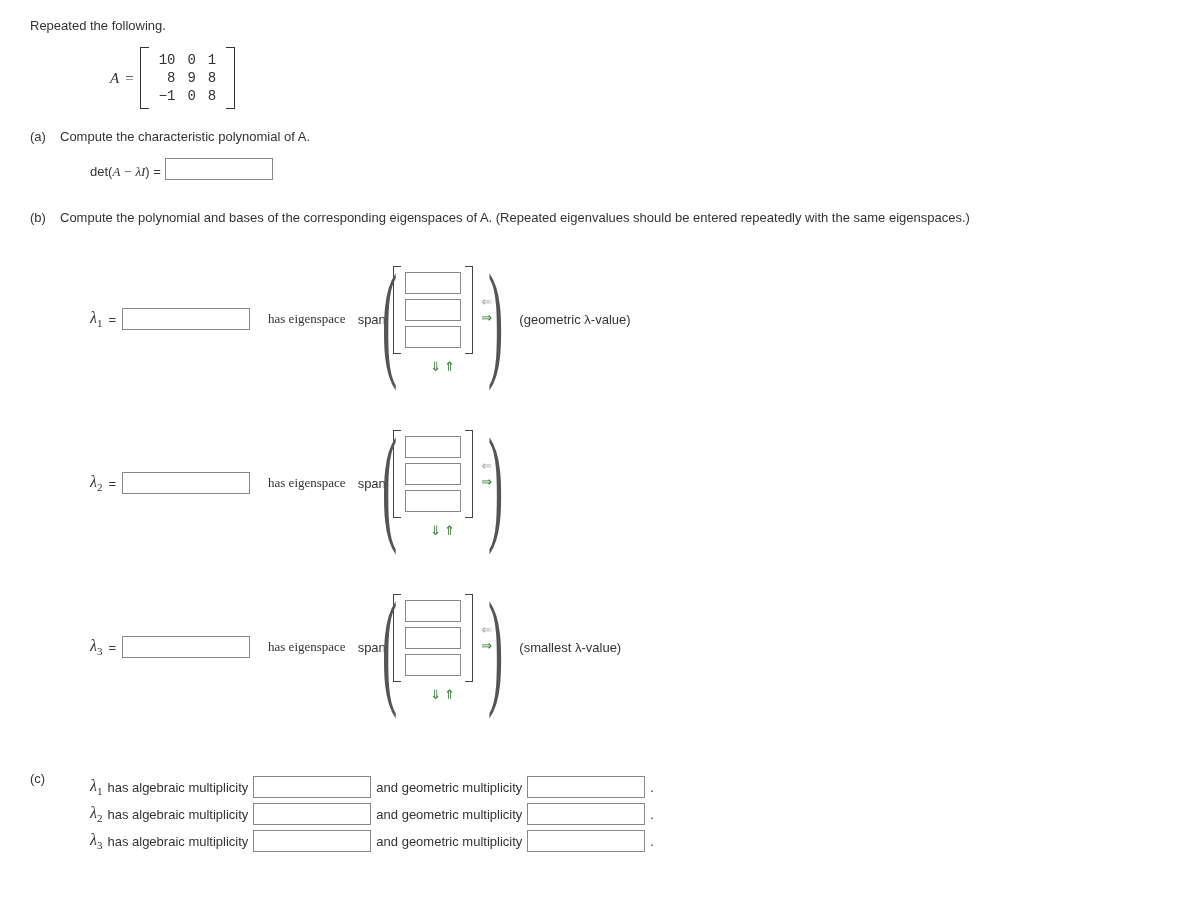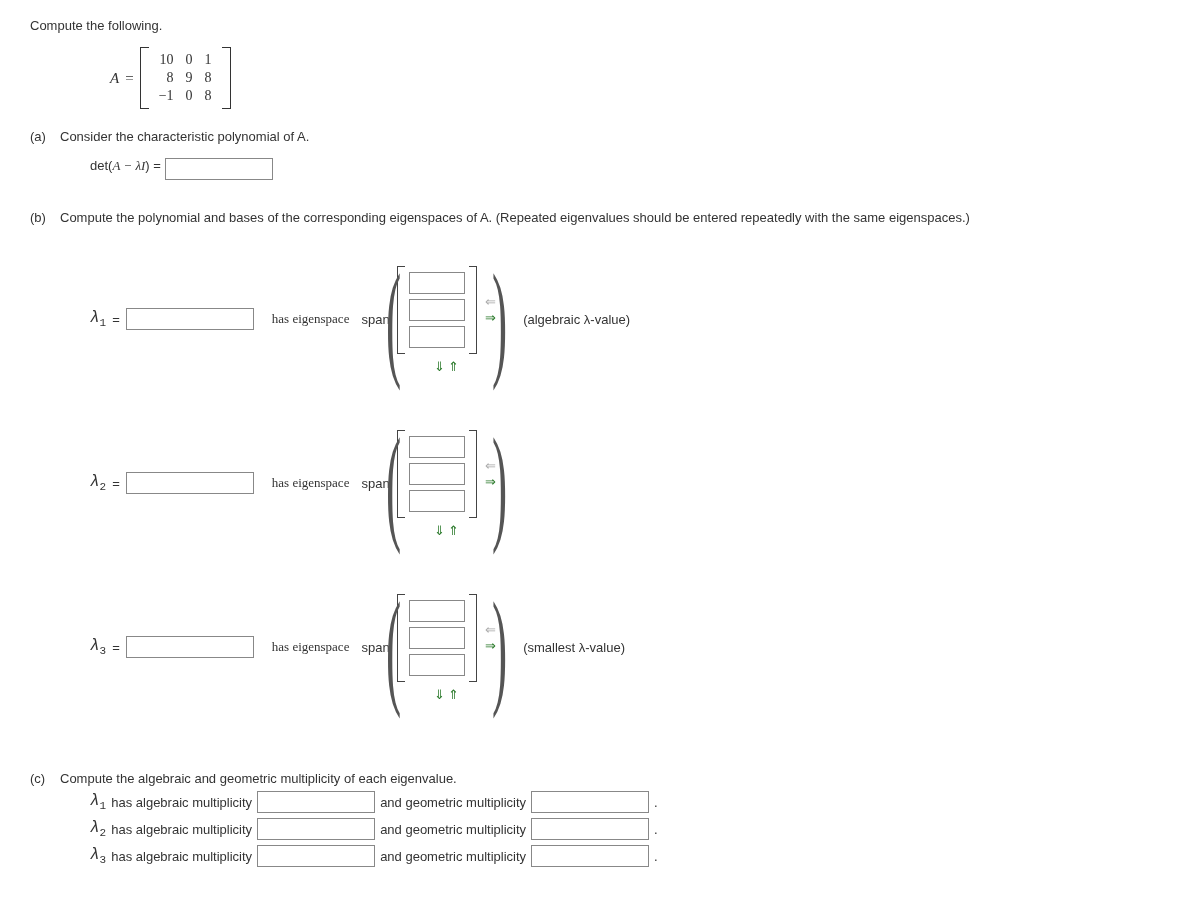--- a/index.html
+++ b/index.html
@@ -38,38 +38,38 @@
   }
   .matrix .br.left { border-left: 1.5px solid #333; }
   .matrix .br.right { border-right: 1.5px solid #333; }
   .matrix table {
     border-collapse: collapse;
     margin: 4px 4px;
   }
   .matrix td {
     text-align: right;
     padding: 1px 6px;
-    font-family: Liberation Serif, serif;
+    font-family: Liberation Mono, monospace;
     font-style: normal;
     font-size: 14px;
   }
   .part {
     display: flex;
     margin-bottom: 30px;
   }
   .part-label {
     width: 30px;
     flex: none;
   }
   .part-body {
     flex: 1;
   }
   .det-line {
     display: flex;
-    align-items: flex-start;
+    align-items: flex-end;
     margin-top: 14px;
     margin-left: 30px;
   }
   .det-label {
     font-family: Verdana, sans-serif;
     font-size: 13px;
   }
   .det-label i { font-family: "Times New Roman", serif; font-style: italic; }
   input[type=text] {
     border: 1px solid #888;
@@ -78,21 +78,21 @@
     padding: 1px 3px;
     background: #fff;
   }
   .eigen-row {
     display: flex;
     align-items: center;
     margin: 24px 0 24px 30px;
     min-height: 140px;
   }
   .lambda {
-    font-family: Liberation Mono, monospace;
+    font-family: Liberation Serif, serif;
     font-style: italic;
     font-size: 16px;
   }
   .lambda sub { font-size: 11px; font-style: normal; }
   .eq2 { margin: 0 6px; }
   .has-es {
     margin: 0 12px 0 18px;
     font-family: Liberation Serif, serif;
   }
   .paren-group {
@@ -166,21 +166,21 @@
     display: flex;
     align-items: center;
     margin: 5px 0 5px 30px;
     gap: 5px;
   }
   .mult-line input { width: 110px; }
 </style>
 </head>
 <body>
 
-<div class="intro">Compute the following.</div>
+<div class="intro">Repeated the following.</div>
 
 <div class="matrix-def">
   <span>A</span>
   <span class="eq">=</span>
   <span class="matrix">
     <span class="br left"></span>
     <table>
       <tbody>
           <tr>
             <td>10</td>
@@ -199,21 +199,21 @@
           </tr>
     </tbody>
       </table>
     <span class="br right"></span>
   </span>
 </div>
 
 <div class="part">
   <div class="part-label">(a)</div>
   <div class="part-body">
-    <div><span>Consider the characteristic polynomial of A.</span></div>
+    <div><span>Compute the characteristic polynomial of A.</span></div>
     <div class="det-line">
       <span class="det-label">
         <span>det(</span><i>A − λI</i><span>) =</span>
       </span>
       &nbsp;
       <input type="text" style="width: 100px;">
     </div>
   </div>
 </div>
 
@@ -246,21 +246,21 @@
               <span class="arrow-btn">⇒</span>
             </div>
           </div>
           <div class="dim-arrows-v">
             <span class="arrow-btn">⇓</span>
             <span class="arrow-btn">⇑</span>
           </div>
         </div>
         <span class="big-paren">)</span>
       </div>
-      <span class="note">(algebraic λ-value)</span>
+      <span class="note">(geometric λ-value)</span>
     </div>
 
     <div class="eigen-row">
       <span class="lambda"><span>λ</span><sub>2</sub></span>
       <span class="eq2">=</span>
       <input type="text" style="width: 120px;">
       <span class="has-es">has eigenspace</span>
       <span>span</span>
       <div class="paren-group">
         <span class="big-paren">(</span>
@@ -323,21 +323,20 @@
       </div>
       <span class="note">(smallest λ-value)</span>
     </div>
 
   </div>
 </div>
 
 <div class="part">
   <div class="part-label">(c)</div>
   <div class="part-body">
-    <div>Compute the algebraic and geometric multiplicity of each eigenvalue.</div>
 
     <div class="mult-line">
       <span class="lambda"><span>λ</span><sub>1</sub></span>
       <span> has algebraic multiplicity </span>
       <input type="text" style="">
       <span> and geometric multiplicity </span>
       <input type="text" style="">
       <span>.</span>
     </div>
     <div class="mult-line">

